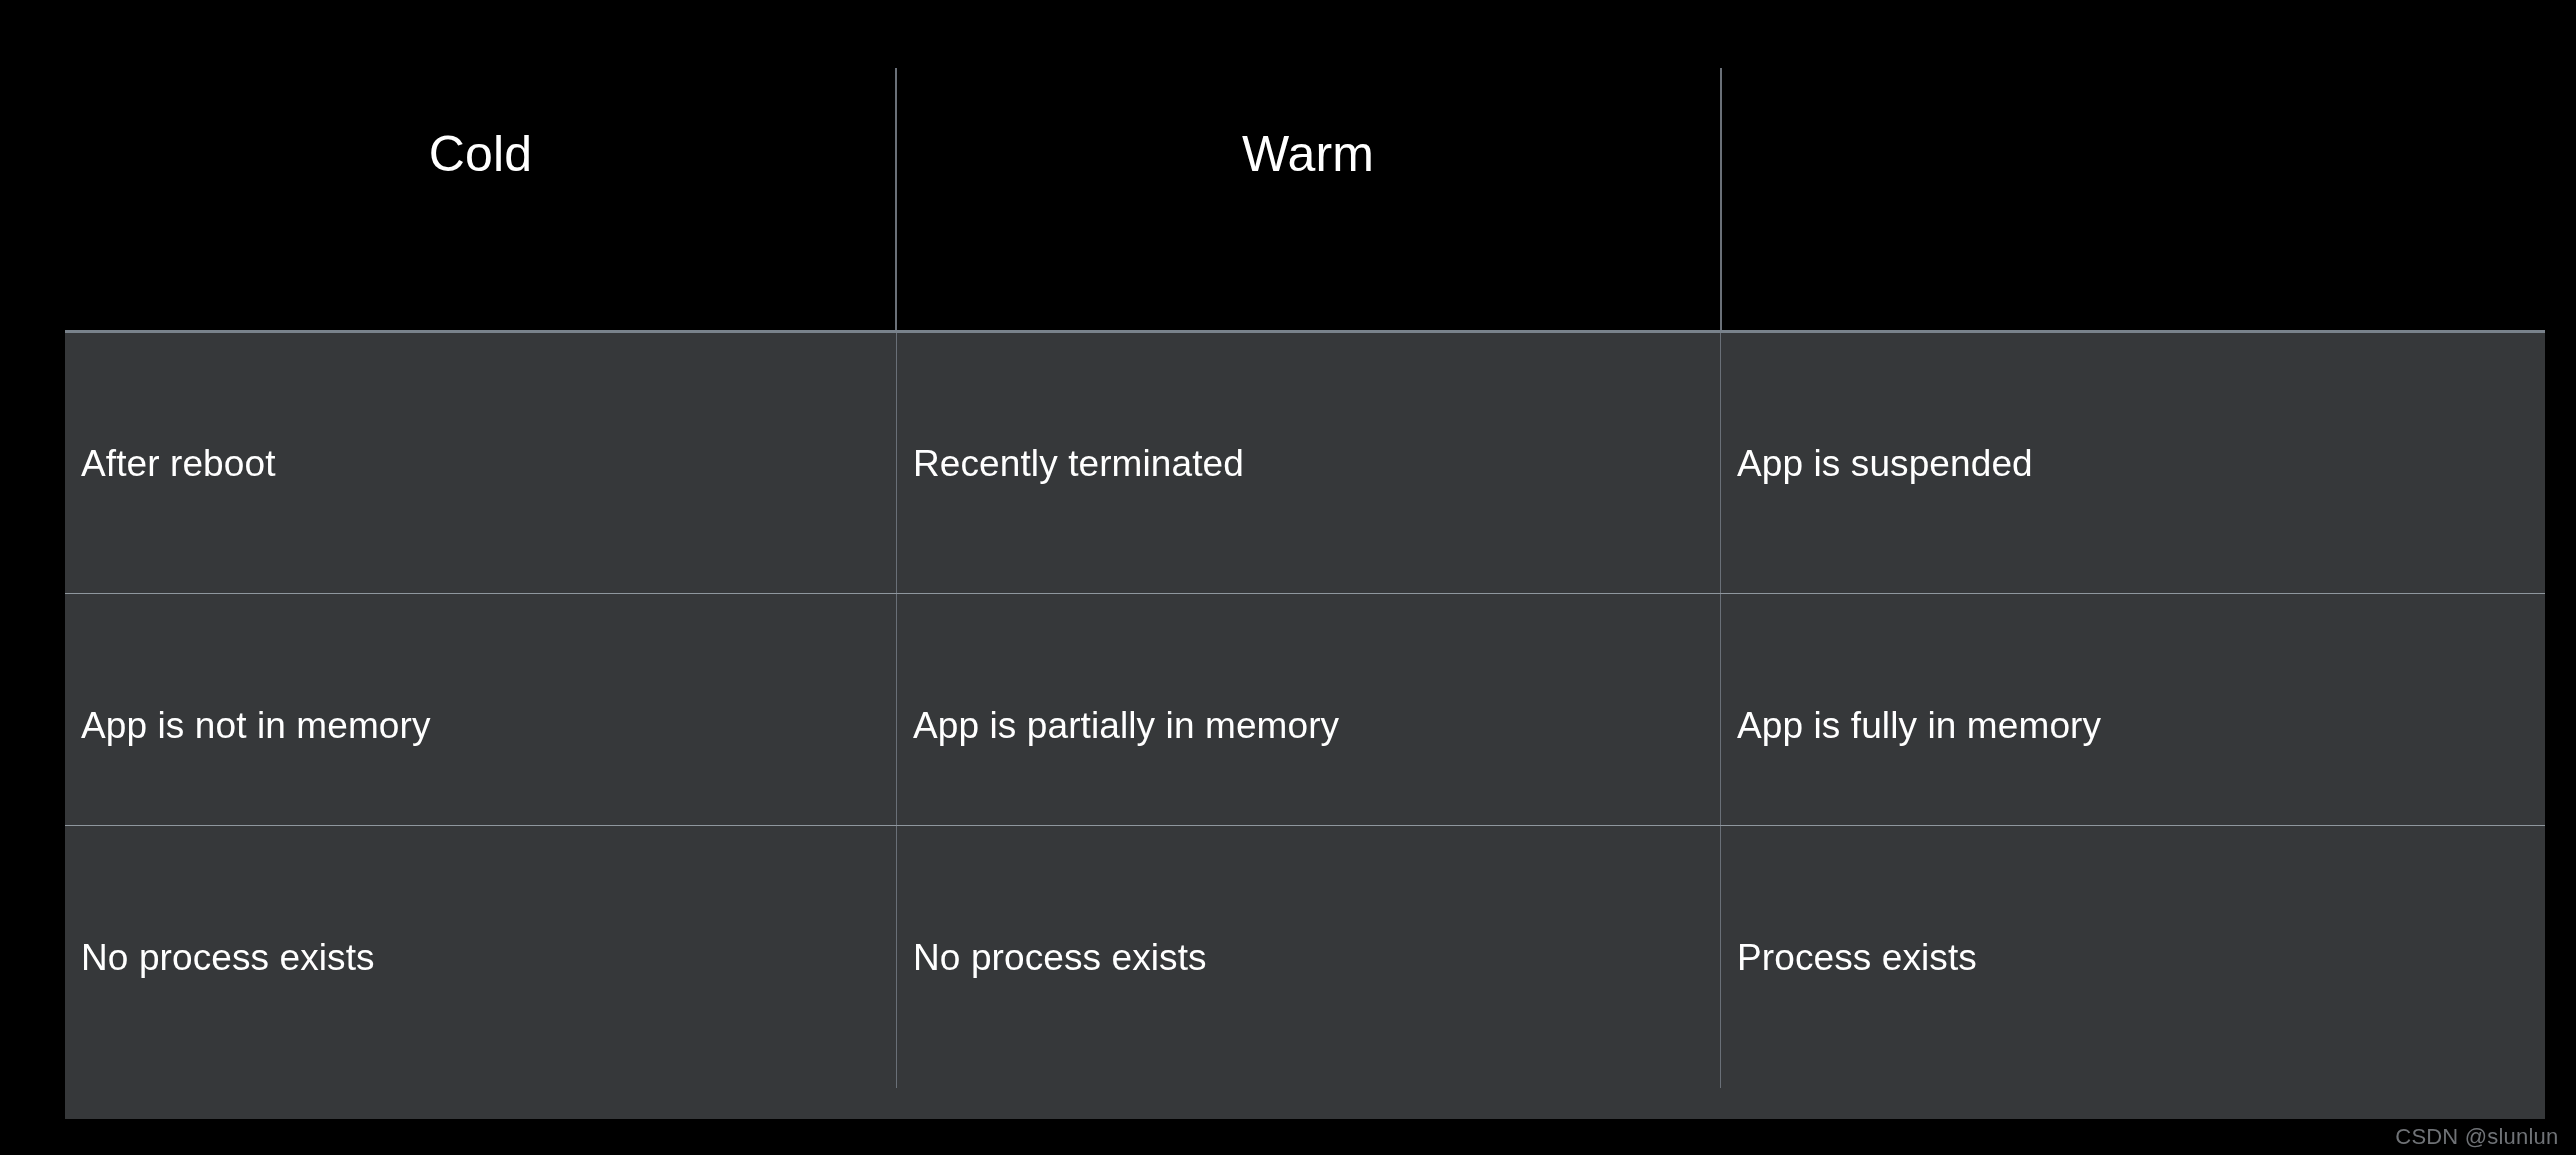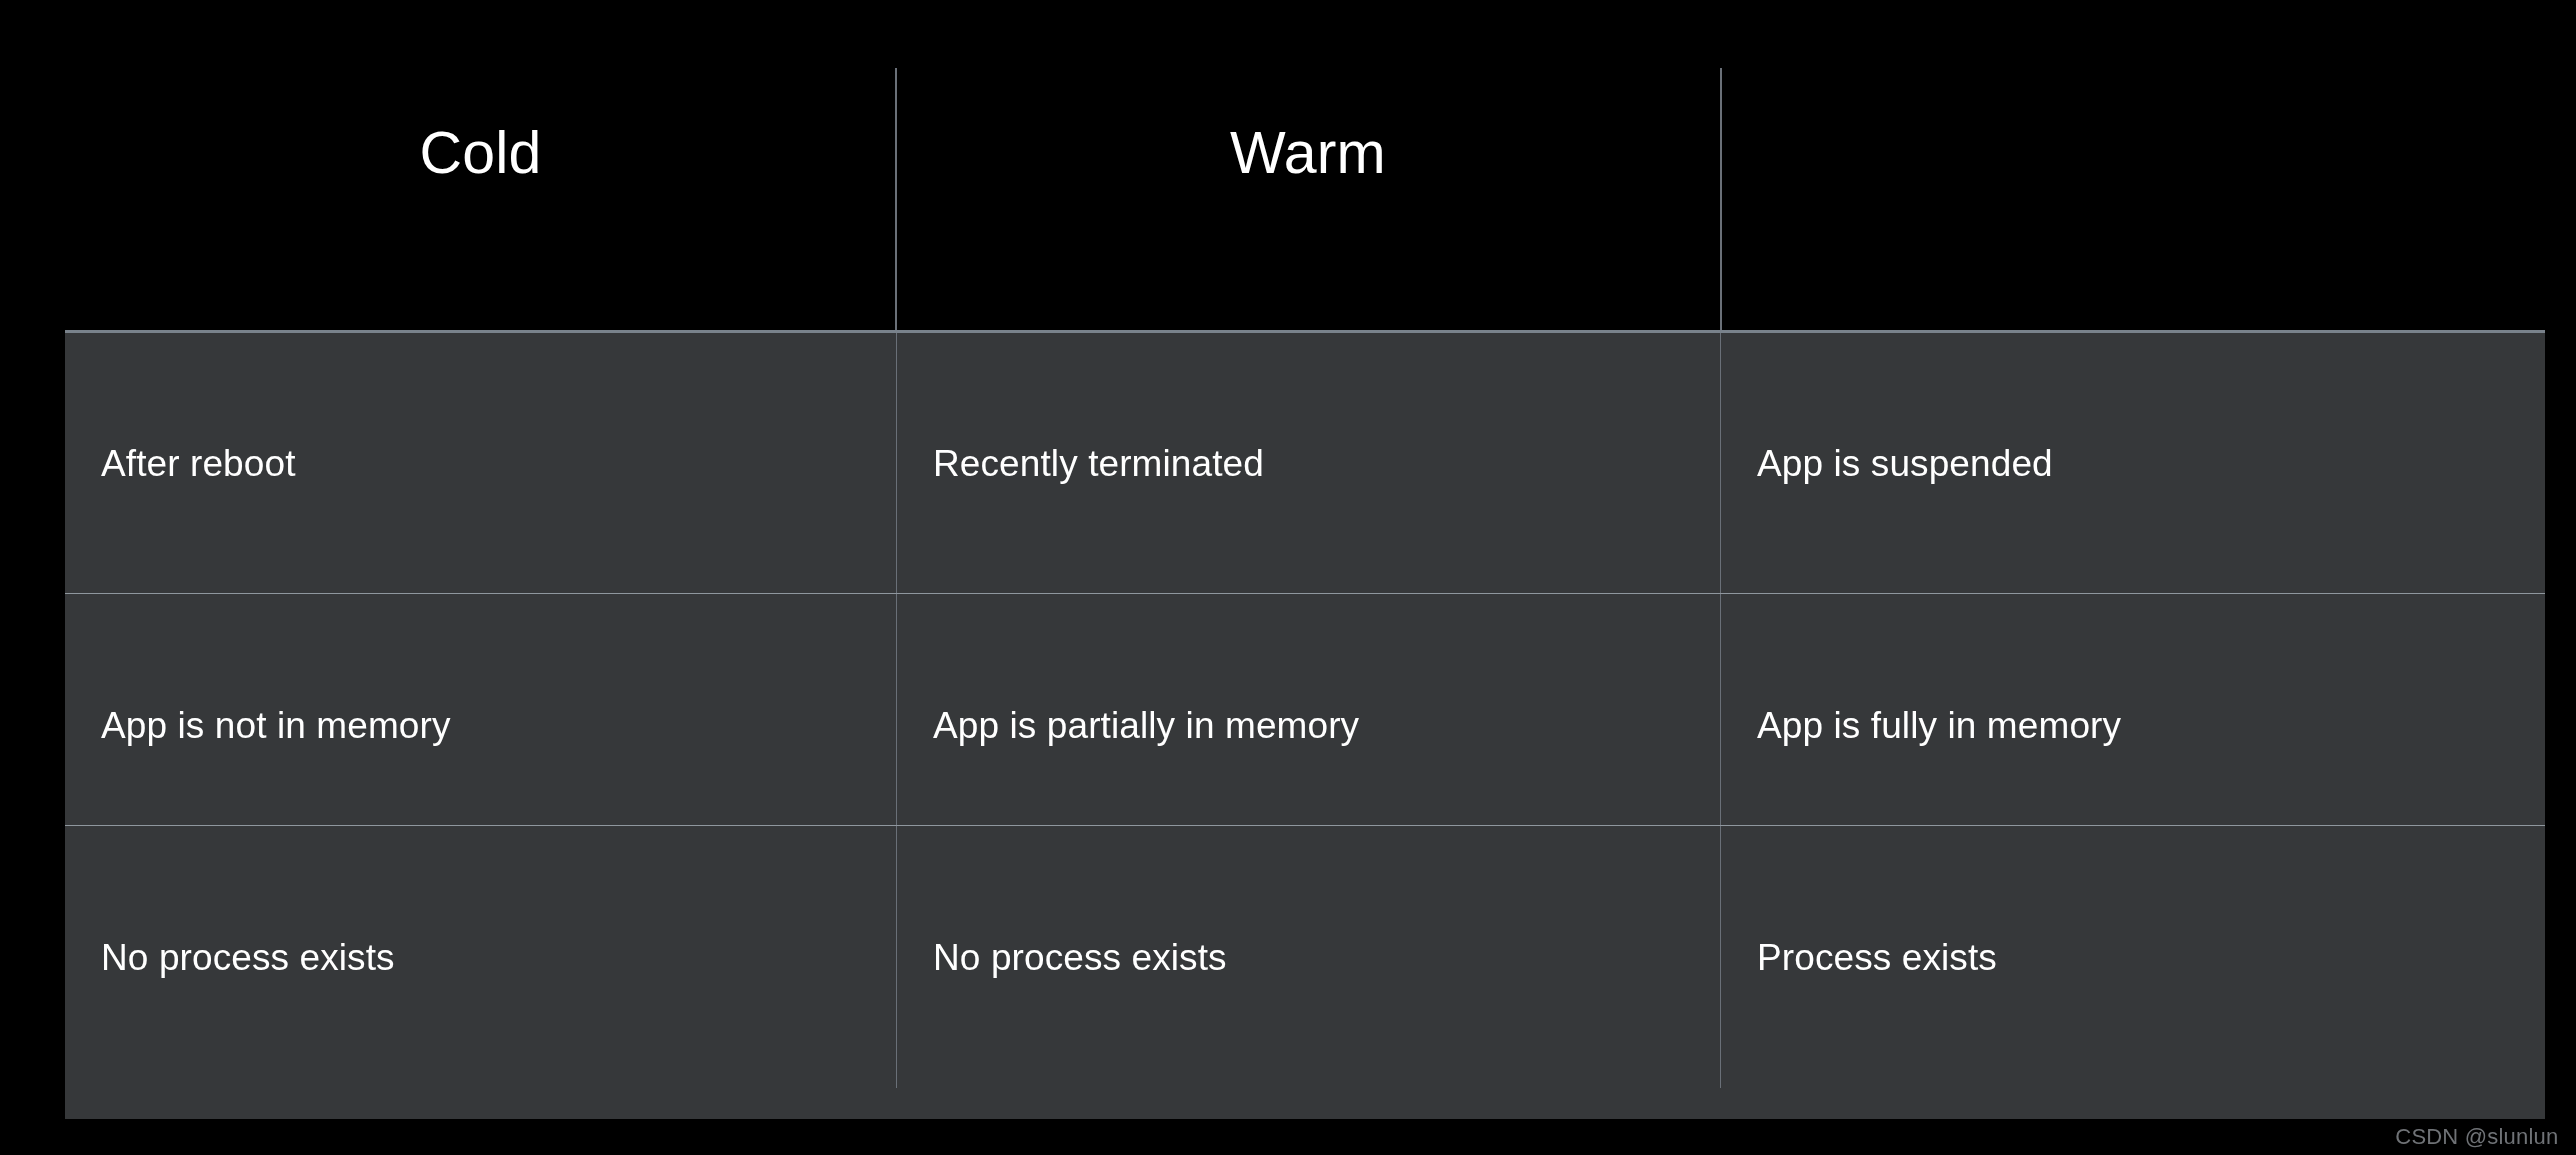--- a/index.html
+++ b/index.html
@@ -37,21 +37,21 @@
     display: flex;
     align-items: center;
     justify-content: center;
   }
   .header-cell-0 { left: 0px;    width: 831px; }
   .header-cell-1 { left: 831px; width: 824px; }
   .header-cell-2 { left: 1655px; width: 825px; }
 
   .header-label {
     color: #ffffff;
-    font-size: 59px;
+    font-size: 50px;
     font-weight: 400;
     letter-spacing: 0.2px;
     line-height: 1;
     white-space: nowrap;
     margin-top: -22.3px;
   }
 
   
   .header-divider {
     position: absolute;
@@ -85,21 +85,21 @@
   .row-1 { top: 260px; height: 263px; border-top: 1.6px solid #8f979e; box-sizing: border-box; }
   .row-2 { top: 492px; height: 263px; border-top: 1.6px solid #8f979e; box-sizing: border-box; }
 
   .cell {
     position: absolute;
     top: 0;
     height: 100%;
     display: flex;
     align-items: center;
     box-sizing: border-box;
-    padding-left: 36px;
+    padding-left: 16px;
   }
   .cell-0 { left: 0px;    width: 831px; }
   .cell-1 { left: 831px; width: 824px; border-left: 1.6px solid #6a7078; }
   .cell-2 { left: 1655px; width: 908px; border-left: 1.6px solid #6a7078; }
 
   .cell-text {
     color: #ffffff;
     font-size: 37px;
     font-weight: 400;
     line-height: 1;

